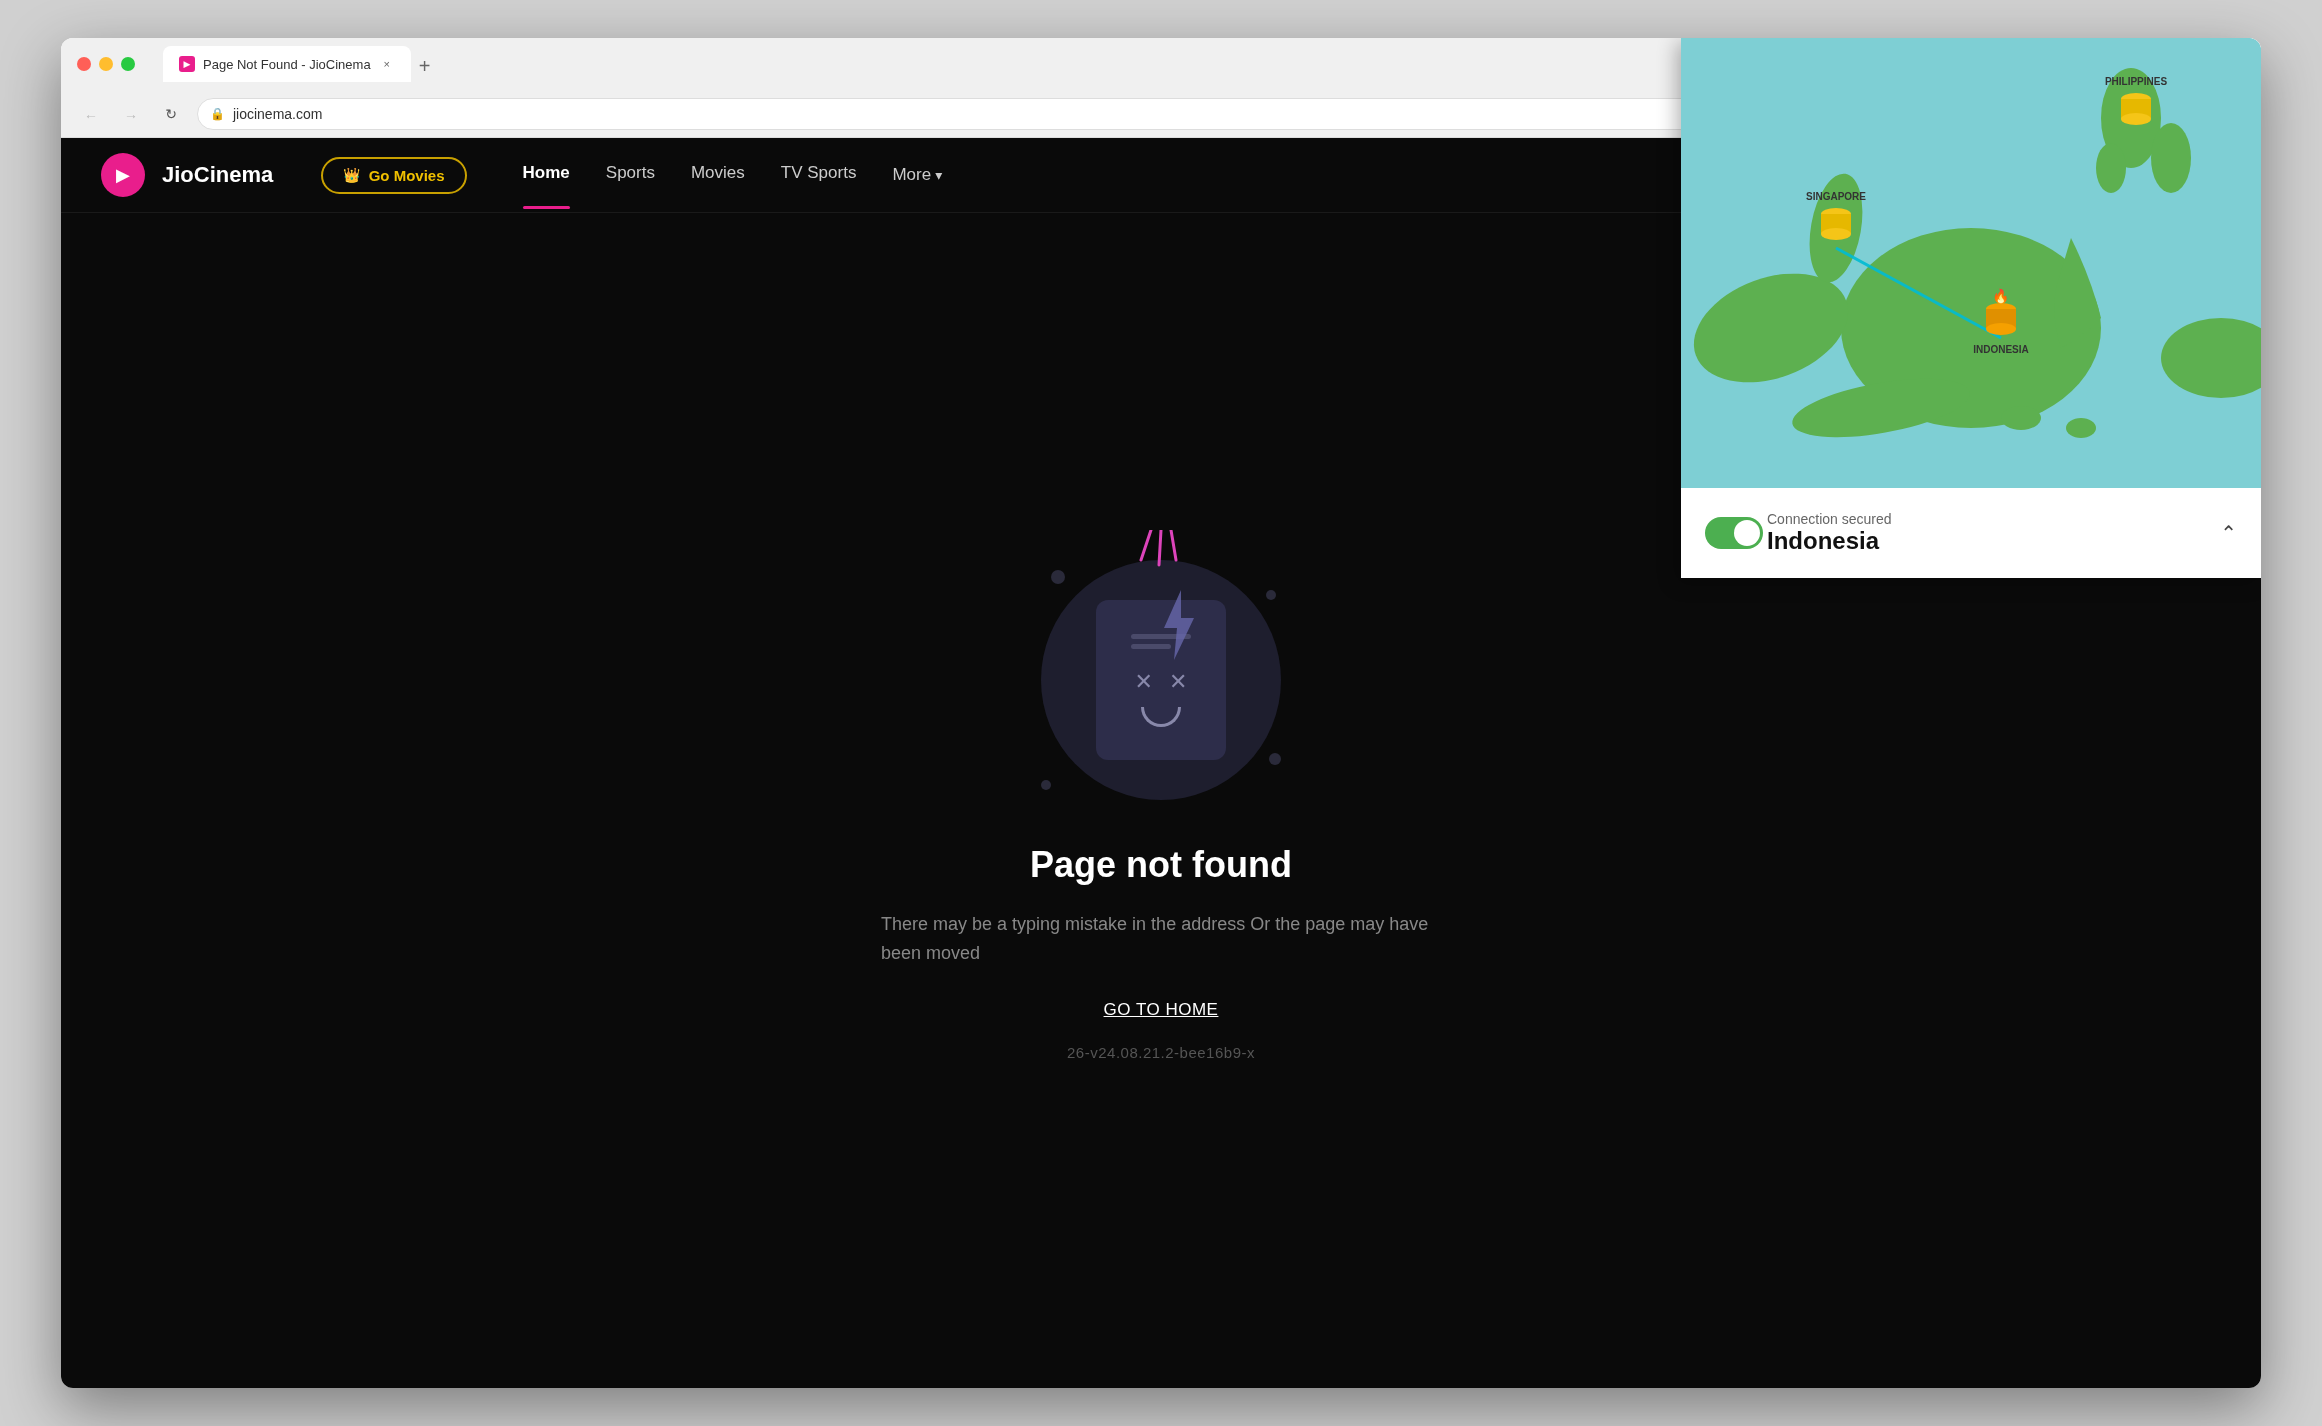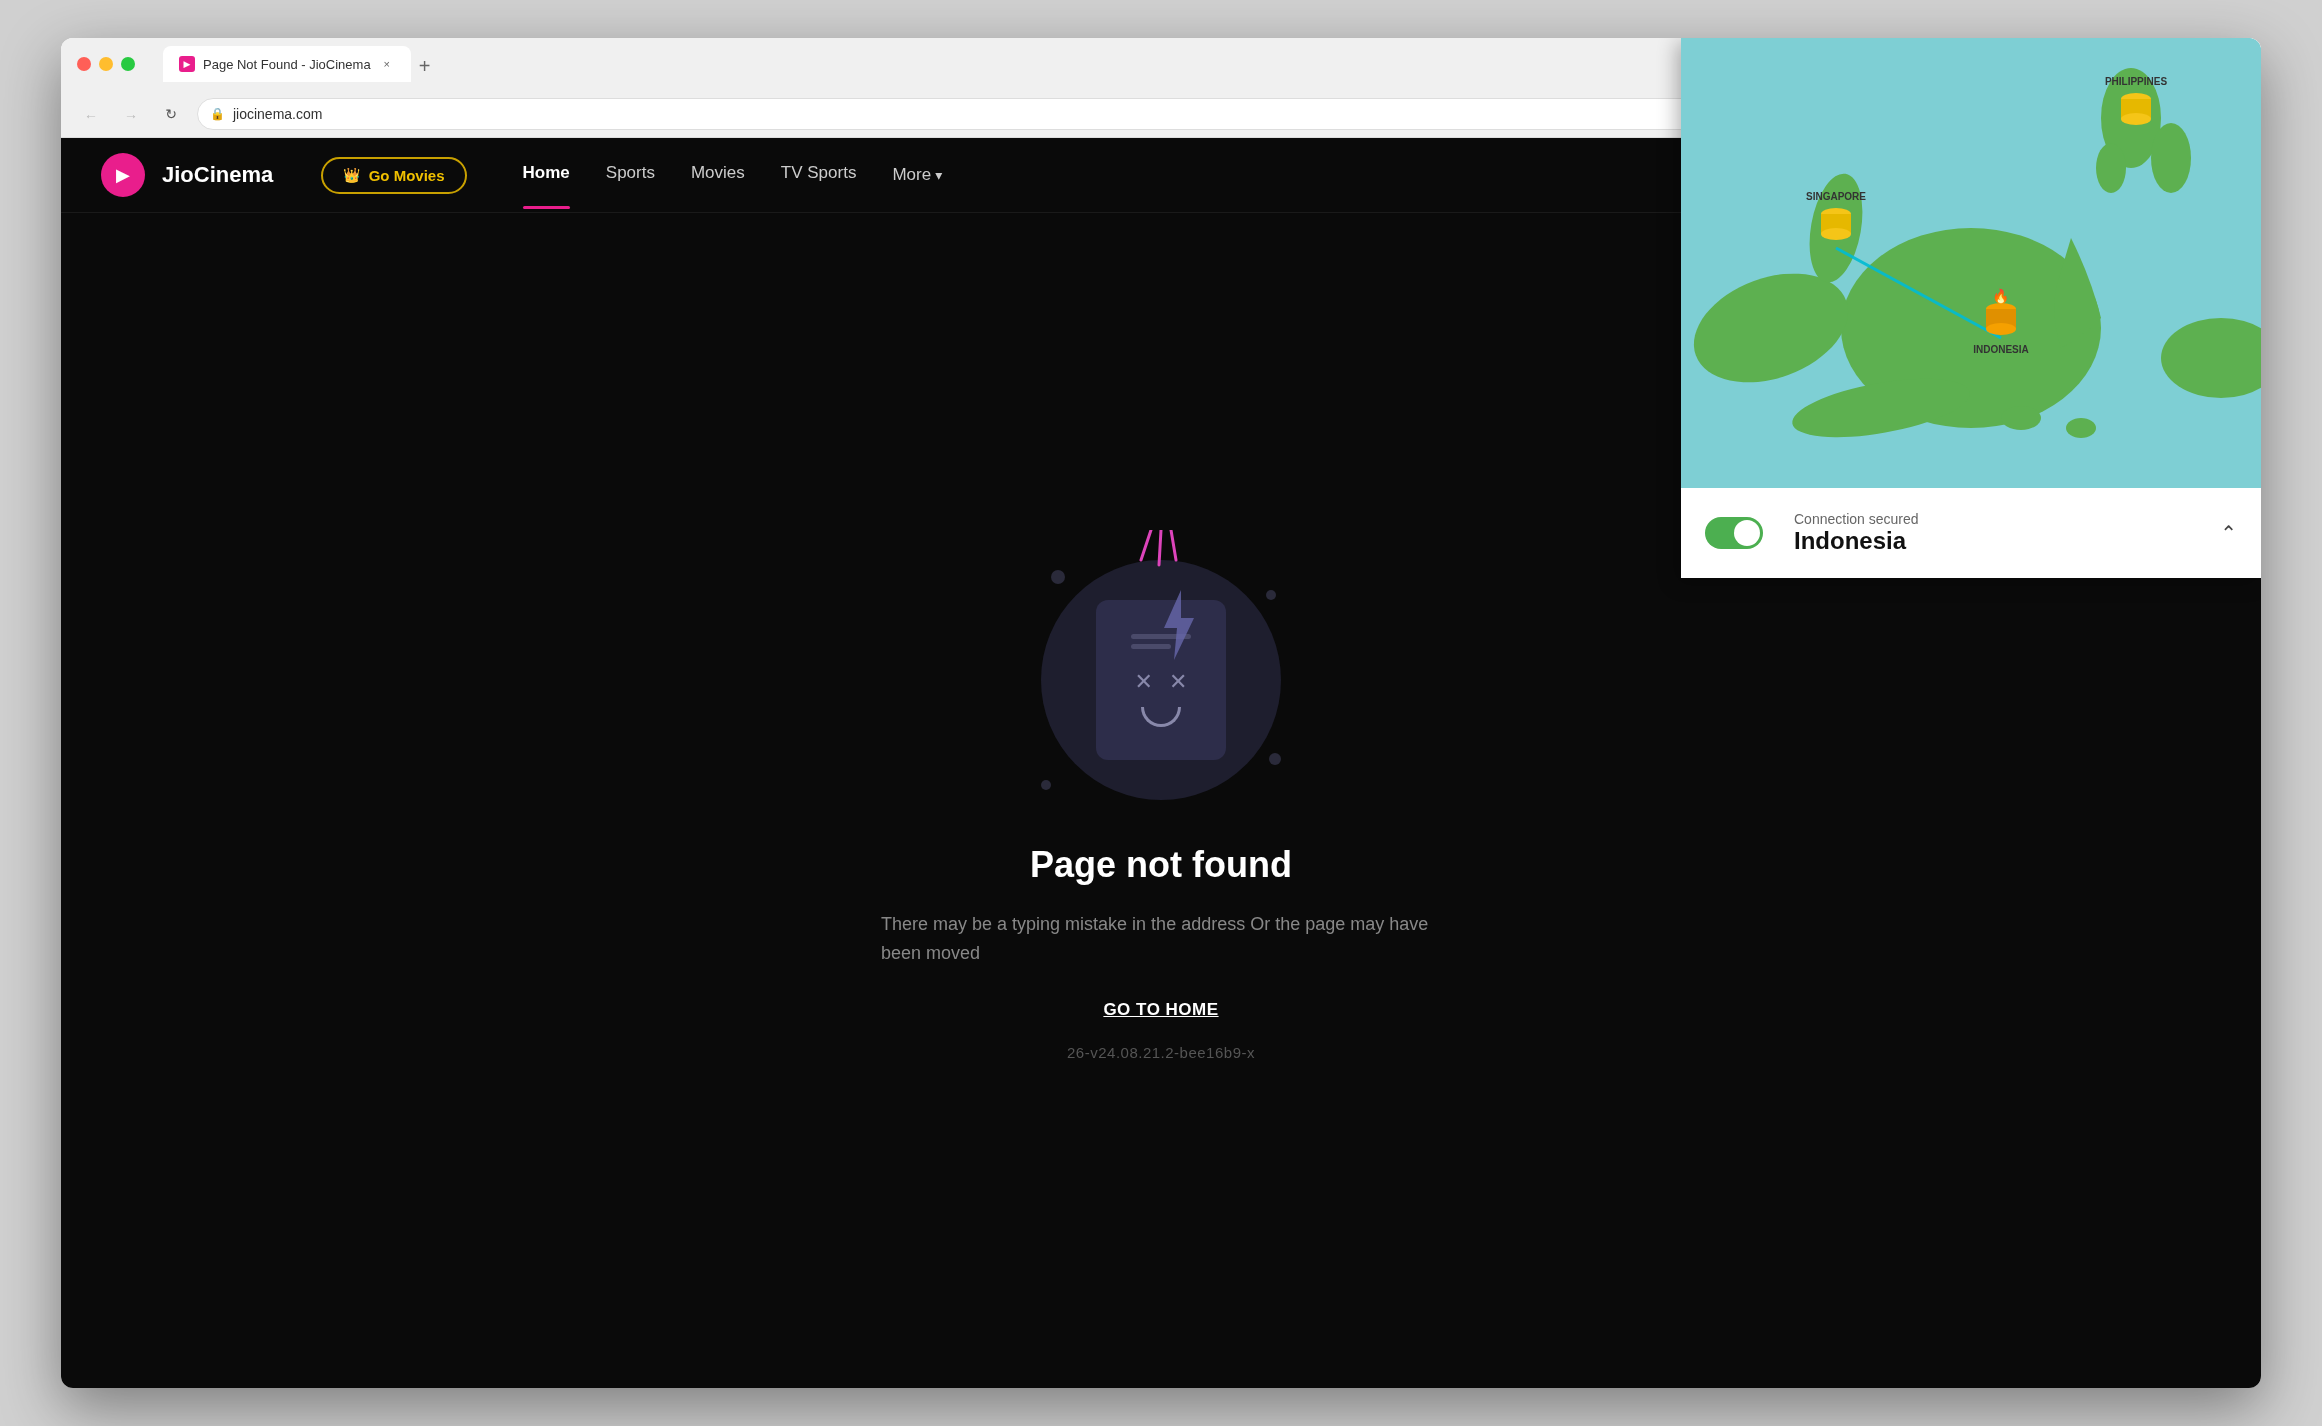--- a/index.html
+++ b/index.html
@@ -304,21 +304,21 @@
     }
     .error-subtitle {
       font-size: 18px;
       color: #888888;
       max-width: 560px;
       line-height: 1.6;
     }
     .go-home-link {
       color: #ffffff;
       font-size: 17px;
-      font-weight: 700;
+      font-weight: 400;
       text-decoration: underline;
       cursor: pointer;
       margin-top: 8px;
       letter-spacing: 0.5px;
     }
     .error-code {
       font-size: 15px;
       color: #555555;
       letter-spacing: 0.5px;
     }
@@ -344,21 +344,21 @@
     .map-svg {
       width: 100%;
       height: 100%;
     }
     .vpn-footer {
       background: #ffffff;
       height: 90px;
       display: flex;
       align-items: center;
       padding: 0 24px;
-      gap: 31px;
+      gap: 4px;
     }
     .vpn-toggle {
       width: 58px;
       height: 32px;
       background: #4caf50;
       border-radius: 16px;
       position: relative;
       cursor: pointer;
     }
     .vpn-toggle::after {

